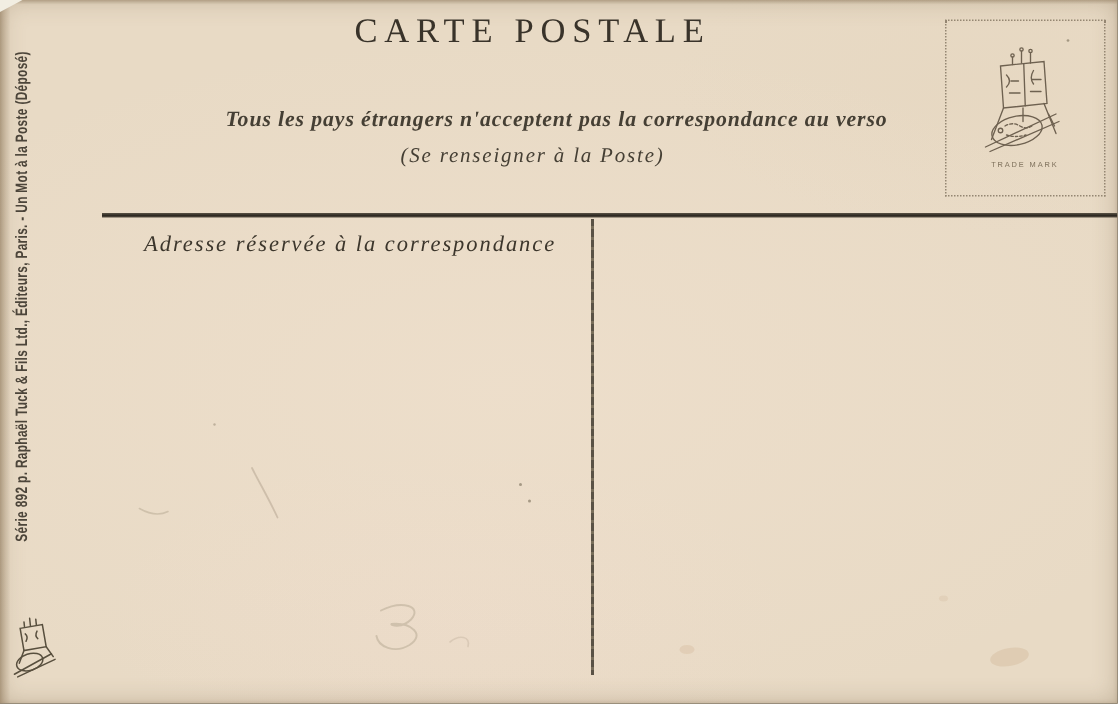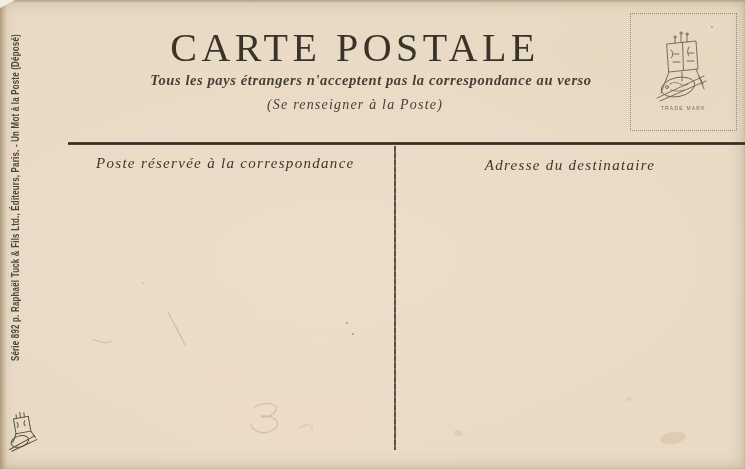--- a/index.html
+++ b/index.html
@@ -15,22 +15,22 @@
       #e8dac5;
     box-shadow: inset 0 0 16px rgba(110,88,58,.30), inset 0 0 3px rgba(110,88,58,.28);
   }
   .edge-left{position:absolute;left:0;top:0;bottom:0;width:7px;
     background:linear-gradient(90deg, rgba(140,115,85,.45), rgba(140,115,85,0));}
   .edge-top{position:absolute;left:0;top:0;right:0;height:3px;
     background:linear-gradient(180deg, rgba(140,115,85,.35), rgba(140,115,85,0));}
   .corner-notch{position:absolute;left:0;top:0;width:0;height:0;
     border-top:8px solid #f2eee2;border-right:15px solid transparent;}
   .title{
-    position:absolute;top:24px;left:0;width:710px;text-align:center;
-    font-size:40px;letter-spacing:4.5px;color:#39332a;font-weight:400;
+    position:absolute;top:8px;left:0;width:710px;text-align:center;
+    font-size:23px;letter-spacing:4.5px;color:#39332a;font-weight:400;
   }
   .notice1{
     position:absolute;top:72px;left:0;width:710px;text-align:center;
     font-style:italic;font-weight:bold;font-size:14.5px;letter-spacing:.6px;color:#453f34;margin-left:16px;
   }
   .notice2{
     position:absolute;top:97px;left:0;width:710px;text-align:center;
     font-style:italic;font-size:14px;letter-spacing:1.2px;color:#453f34;
   }
   .hrule{
@@ -80,22 +80,21 @@
   <div class="corner-notch"></div>
 
   <div class="title">CARTE POSTALE</div>
 
   <div class="notice1">Tous les pays étrangers n'acceptent pas la correspondance au verso</div>
   <div class="notice2">(Se renseigner à la Poste)</div>
 
   <div class="hrule"></div>
   <div class="vrule"></div>
 
-  <div class="label-left">Poste réservée à la correspondance</div>
-  <div class="label-right">Adresse du destinataire</div>
+  <div class="label-left">Adresse réservée à la correspondance</div>
 
   <div class="imprint">Série 892 p. Raphaël Tuck &amp; Fils Ltd., Éditeurs, Paris. - Un Mot à la Poste (Déposé)</div>
 
   <div class="stamp-box">
     <span>
       <svg width="62" height="76" viewBox="0 0 60 76" fill="none" stroke="#6e6150" stroke-width="0.9" stroke-linecap="round">
 
         <path d="M21,9 v5 M27,5 v8 M33,6 v7"></path>
         <circle cx="21" cy="8" r="1.1"></circle>
           <circle cx="27" cy="4" r="1.1"></circle>

